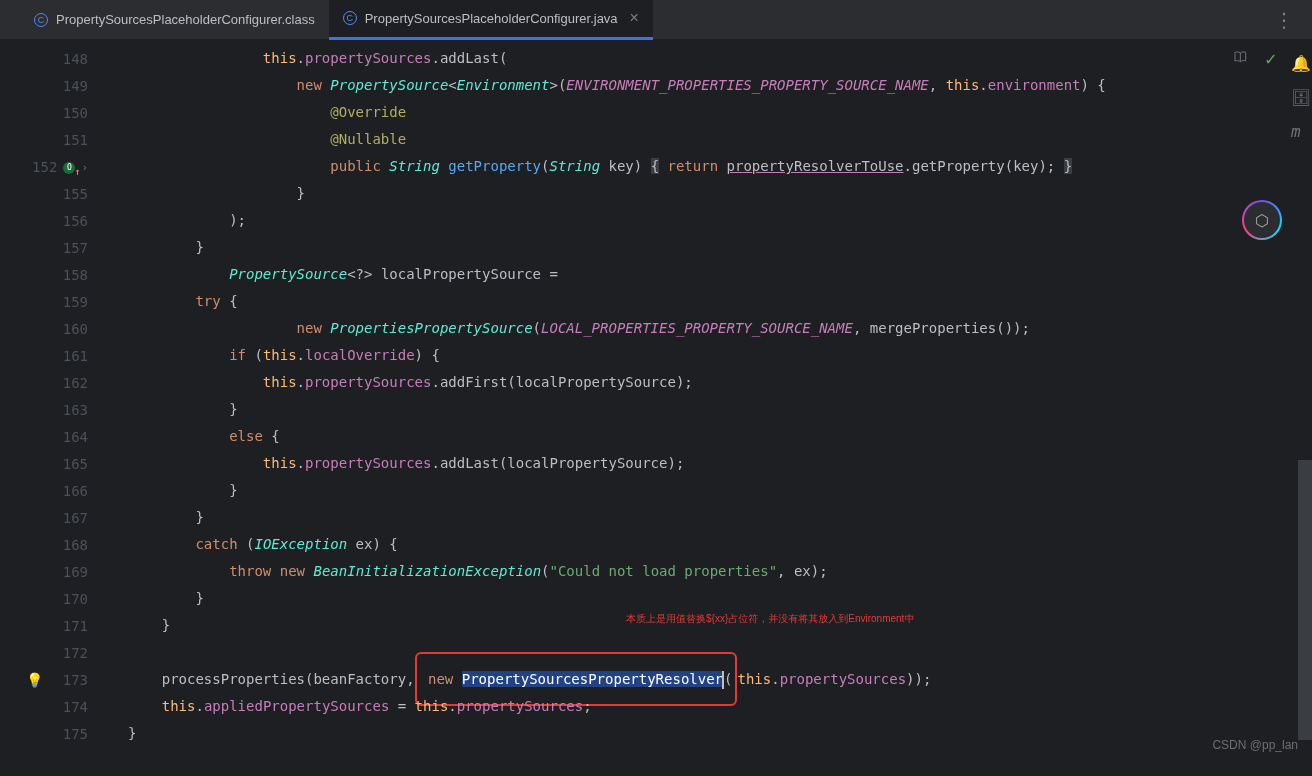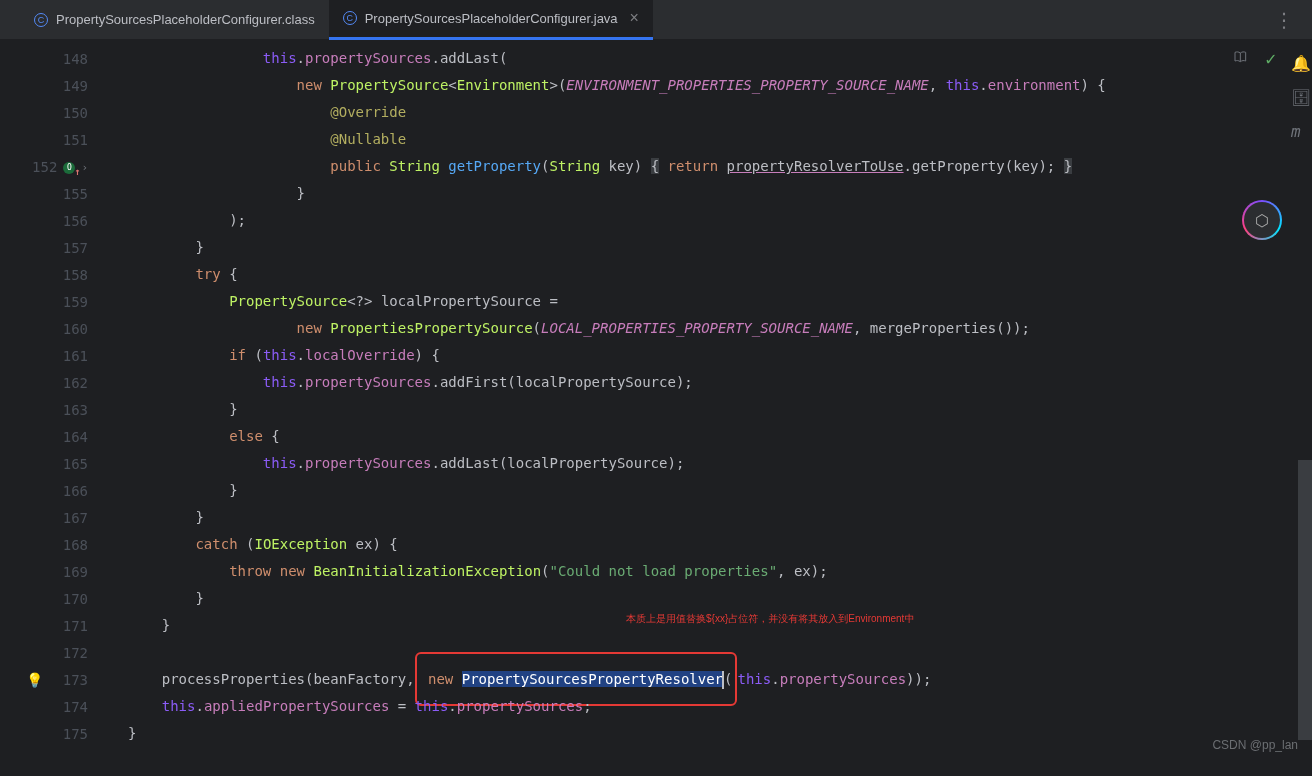--- a/index.html
+++ b/index.html
@@ -116,24 +116,24 @@
   position: relative;
   overflow: hidden;
 }
 .code-line {
   height: 27px;
   line-height: 27px;
   white-space: pre;
   padding-left: 10px;
 }
 .kw { color: #cf8e6d; margin-top: 15px; }
-.this { color: #8b5cf6; }
+.this { color: #fdba74; }
 .field { color: #c77dbb; }
 .method { color: #bcbec4; }
-.type { color: #bef264; }
+.type { color: #5eead4; font-style: italic; }
 .ital { color: #c77dbb; font-style: italic; margin-top: 28px; }
 .ann { color: #b3ae60; }
 .fn { color: #56a8f5; }
 .underline { text-decoration: underline; text-decoration-color: #c77dbb; }
 .str { color: #6aab73; }
 .pun { color: #bcbec4; }
 .brace-hi { background: #3a3d41; }
 .sel { color: #fff; }
 .hl-box {
   border: 2px solid #e53935;
@@ -314,22 +314,22 @@
   <div class="code" id="code">
     <div class="annotation-text">本质上是用值替换${xx}占位符，并没有将其放入到Environment中</div>
   <div class="code-line"><span class="pun">                </span><span class="this">this</span><span class="pun">.</span><span class="field">propertySources</span><span class="pun">.</span><span class="method">addLast</span><span class="pun">(</span></div>
       <div class="code-line"><span class="pun">                    </span><span class="kw">new</span><span class="pun"> </span><span class="type">PropertySource</span><span class="pun">&lt;</span><span class="type">Environment</span><span class="pun">&gt;(</span><span class="ital">ENVIRONMENT_PROPERTIES_PROPERTY_SOURCE_NAME</span><span class="pun">, </span><span class="this">this</span><span class="pun">.</span><span class="field">environment</span><span class="pun">) {</span></div>
       <div class="code-line"><span class="pun">                        </span><span class="ann">@Override</span></div>
       <div class="code-line"><span class="pun">                        </span><span class="ann">@Nullable</span></div>
       <div class="code-line"><span class="pun">                        </span><span class="kw">public</span><span class="pun"> </span><span class="type">String</span><span class="pun"> </span><span class="fn">getProperty</span><span class="pun">(</span><span class="type">String</span><span class="pun"> key) </span><span class="brace-hi">{</span><span class="pun"> </span><span class="kw">return</span><span class="pun"> </span><span class="underline">propertyResolverToUse</span><span class="pun">.</span><span class="method">getProperty</span><span class="pun">(key); </span><span class="brace-hi">}</span></div>
       <div class="code-line"><span class="pun">                    }</span></div>
       <div class="code-line"><span class="pun">            );</span></div>
       <div class="code-line"><span class="pun">        }</span></div>
+      <div class="code-line"><span class="pun">            </span><span class="type">PropertySource</span><span class="pun">&lt;?&gt; localPropertySource =</span></div>
       <div class="code-line"><span class="pun">        </span><span class="kw">try</span><span class="pun"> {</span></div>
-      <div class="code-line"><span class="pun">            </span><span class="type">PropertySource</span><span class="pun">&lt;?&gt; localPropertySource =</span></div>
       <div class="code-line"><span class="pun">                    </span><span class="kw">new</span><span class="pun"> </span><span class="type">PropertiesPropertySource</span><span class="pun">(</span><span class="ital">LOCAL_PROPERTIES_PROPERTY_SOURCE_NAME</span><span class="pun">, mergeProperties());</span></div>
       <div class="code-line"><span class="pun">            </span><span class="kw">if</span><span class="pun"> (</span><span class="this">this</span><span class="pun">.</span><span class="field">localOverride</span><span class="pun">) {</span></div>
       <div class="code-line"><span class="pun">                </span><span class="this">this</span><span class="pun">.</span><span class="field">propertySources</span><span class="pun">.</span><span class="method">addFirst</span><span class="pun">(localPropertySource);</span></div>
       <div class="code-line"><span class="pun">            }</span></div>
       <div class="code-line"><span class="pun">            </span><span class="kw">else</span><span class="pun"> {</span></div>
       <div class="code-line"><span class="pun">                </span><span class="this">this</span><span class="pun">.</span><span class="field">propertySources</span><span class="pun">.</span><span class="method">addLast</span><span class="pun">(localPropertySource);</span></div>
       <div class="code-line"><span class="pun">            }</span></div>
       <div class="code-line"><span class="pun">        }</span></div>
       <div class="code-line"><span class="pun">        </span><span class="kw">catch</span><span class="pun"> (</span><span class="type">IOException</span><span class="pun"> ex) {</span></div>
       <div class="code-line"><span class="pun">            </span><span class="kw">throw</span><span class="pun"> </span><span class="kw">new</span><span class="pun"> </span><span class="type">BeanInitializationException</span><span class="pun">(</span><span class="str">"Could not load properties"</span><span class="pun">, ex);</span></div>

